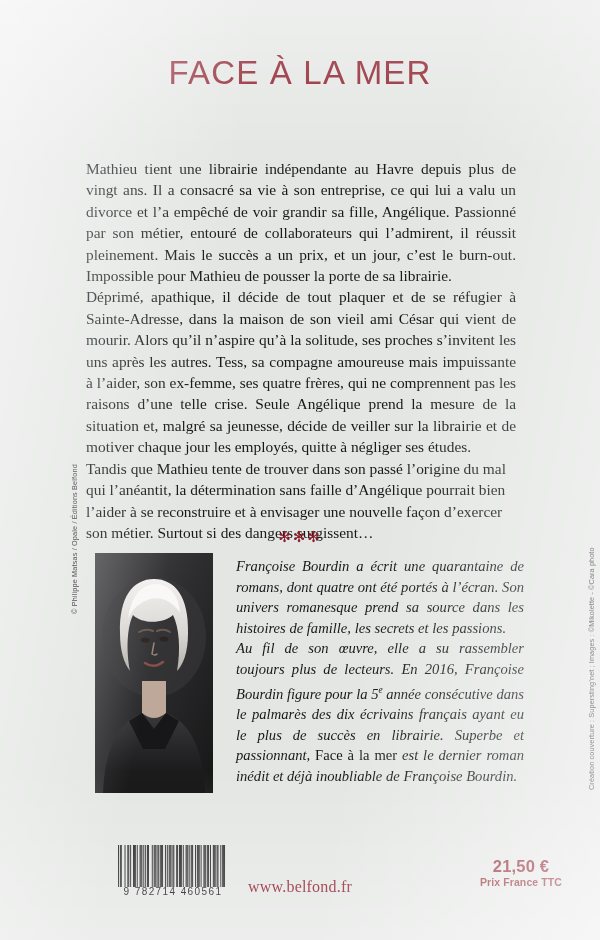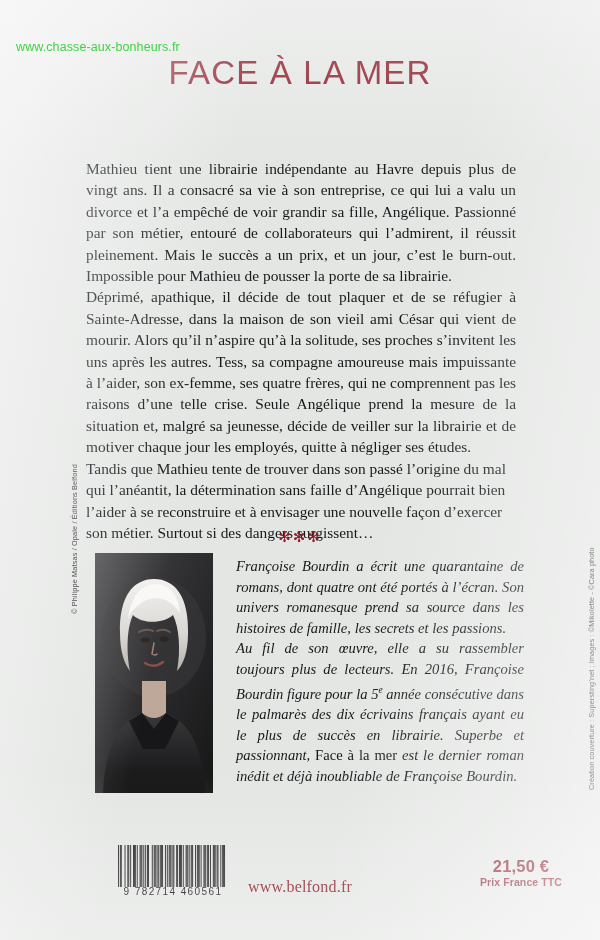--- a/index.html
+++ b/index.html
@@ -186,21 +186,20 @@
     font-weight: bold;
     letter-spacing: 0.1px;
     line-height: 13px;
   }
 </style>
 </head>
 <body>
 
 <div id="cover">
 
-  <div class="watermark">www.chasse-aux-bonheurs.fr</div>
 
   <div class="title">FACE À LA MER</div>
 
   <div class="blurb">
     <p>Mathieu tient une librairie indépendante au Havre depuis plus de vingt ans. Il a consacré sa vie à son entreprise, ce qui lui a valu un divorce et l’a empêché de voir grandir sa fille, Angélique. Passionné par son métier, entouré de collaborateurs qui l’admirent, il réussit pleinement. Mais le succès a un prix, et un jour, c’est le burn-out. Impossible pour Mathieu de pousser la porte de sa librairie.</p>
     <p>Déprimé, apathique, il décide de tout plaquer et de se réfugier à Sainte-Adresse, dans la maison de son vieil ami César qui vient de mourir. Alors qu’il n’aspire qu’à la solitude, ses proches s’invitent les uns après les autres. Tess, sa compagne amoureuse mais impuissante à l’aider, son ex-femme, ses quatre frères, qui ne comprennent pas les raisons d’une telle crise. Seule Angélique prend la mesure de la situation et, malgré sa jeunesse, décide de veiller sur la librairie et de motiver chaque jour les employés, quitte à négliger ses études.</p>
     <p class="last">Tandis que Mathieu tente de trouver dans son passé l’origine du mal qui l’anéantit, la détermination sans faille d’Angélique pourrait bien l’aider à se reconstruire et à envisager une nouvelle façon d’exercer son métier. Surtout si des dangers surgissent…</p>
   </div>
 
   <div class="stars">✻✻✻</div>

